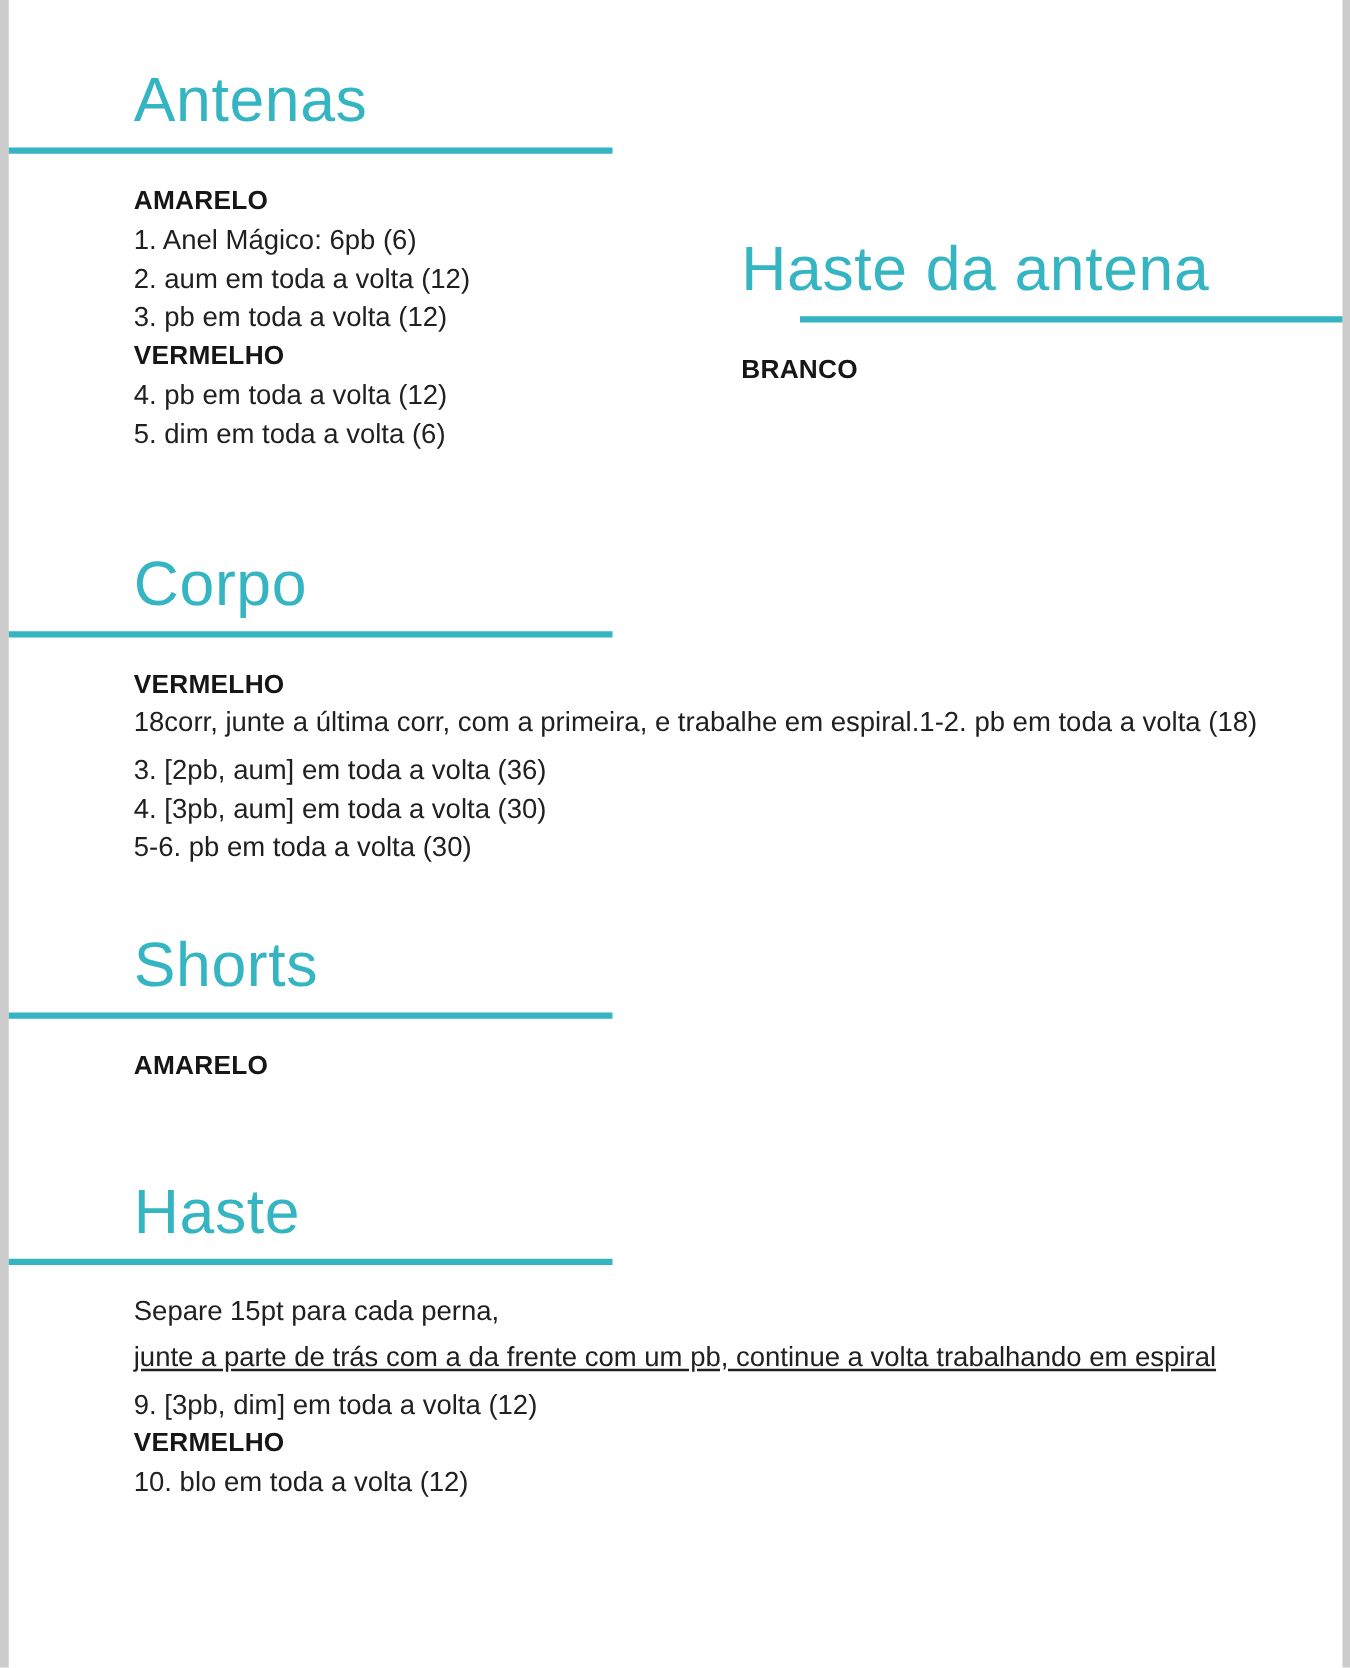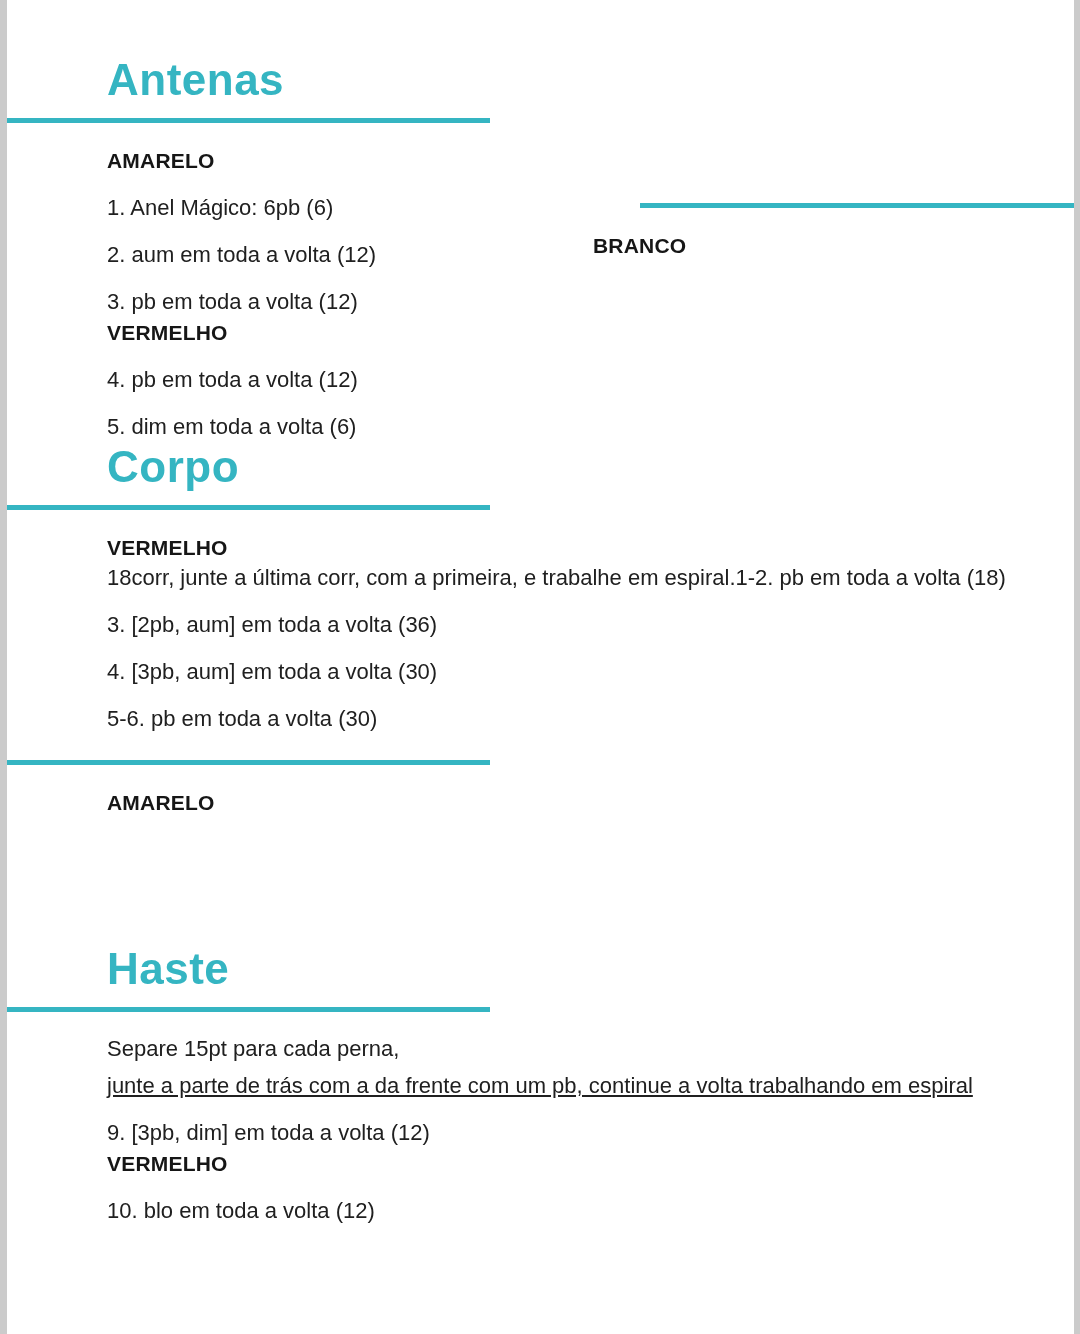--- a/index.html
+++ b/index.html
@@ -19,32 +19,32 @@
     color: var(--text);
     font-family: "Liberation Sans", sans-serif;
   }
   .edge { position: absolute; top: 0; bottom: 0; background: var(--page-edge); }
   .edge-left  { left: 0;  width: 7px; }
   .edge-right { right: 0; width: 6px; }
 
   .sec { position: absolute; left: 107px; }
   .sec-title {
     margin: 0;
-    font-size: 44px;
+    font-size: 50px;
     line-height: 50px;
-    font-weight: 700;
+    font-weight: 400;
     letter-spacing: 0.5px;
     color: var(--accent);
   }
   .rule { height: 5px; background: var(--accent); margin-top: 13px; }
   .rule-left { margin-left: -100px; width: 483px; }
   .rule-right { margin-left: 47px; }
 
   .sec-body { margin-top: 22px; font-size: 22px; line-height: 31px; }
-  .line { line-height: 31px; margin-top: 16px; }
+  .line { line-height: 31px; }
   .label {
     font-weight: 700;
     font-size: 21px;
     line-height: 31px;
     letter-spacing: 0.2px;
     color: #161616;
   }
   .para { margin: 0 0 7px 0; line-height: 30px; }
 
   #sec-antenas { top: 55px;  width: 480px; }
@@ -70,39 +70,41 @@
     <div class="line">1. Anel Mágico: 6pb (6)</div>
     <div class="line">2. aum em toda a volta (12)</div>
     <div class="line">3. pb em toda a volta (12)</div>
     <div class="label">VERMELHO</div>
     <div class="line">4. pb em toda a volta (12)</div>
     <div class="line">5. dim em toda a volta (6)</div>
   </div>
 </section>
 
 <section class="sec" id="sec-haste">
+  <h2 class="sec-title">Haste da antena</h2>
   <div class="rule rule-right"></div>
   <div class="sec-body">
     <div class="label">BRANCO</div>
   </div>
 </section>
 
 <section class="sec" id="sec-corpo">
   <h2 class="sec-title">Corpo</h2>
   <div class="rule rule-left"></div>
   <div class="sec-body">
     <div class="label">VERMELHO</div>
     <p class="para">18corr, junte a última corr, com a primeira, e trabalhe em espiral.1-2. pb em toda a volta (18)</p>
     <div class="line">3. [2pb, aum] em toda a volta (36)</div>
     <div class="line">4. [3pb, aum] em toda a volta (30)</div>
     <div class="line">5-6. pb em toda a volta (30)</div>
   </div>
 </section>
 
 <section class="sec" id="sec-shorts">
+  <h2 class="sec-title">Shorts</h2>
   <div class="rule rule-left"></div>
   <div class="sec-body">
     <div class="label">AMARELO</div>
   </div>
 </section>
 
 <section class="sec" id="sec-pernas">
   <h2 class="sec-title">Haste</h2>
   <div class="rule rule-left"></div>
   <div class="sec-body">

